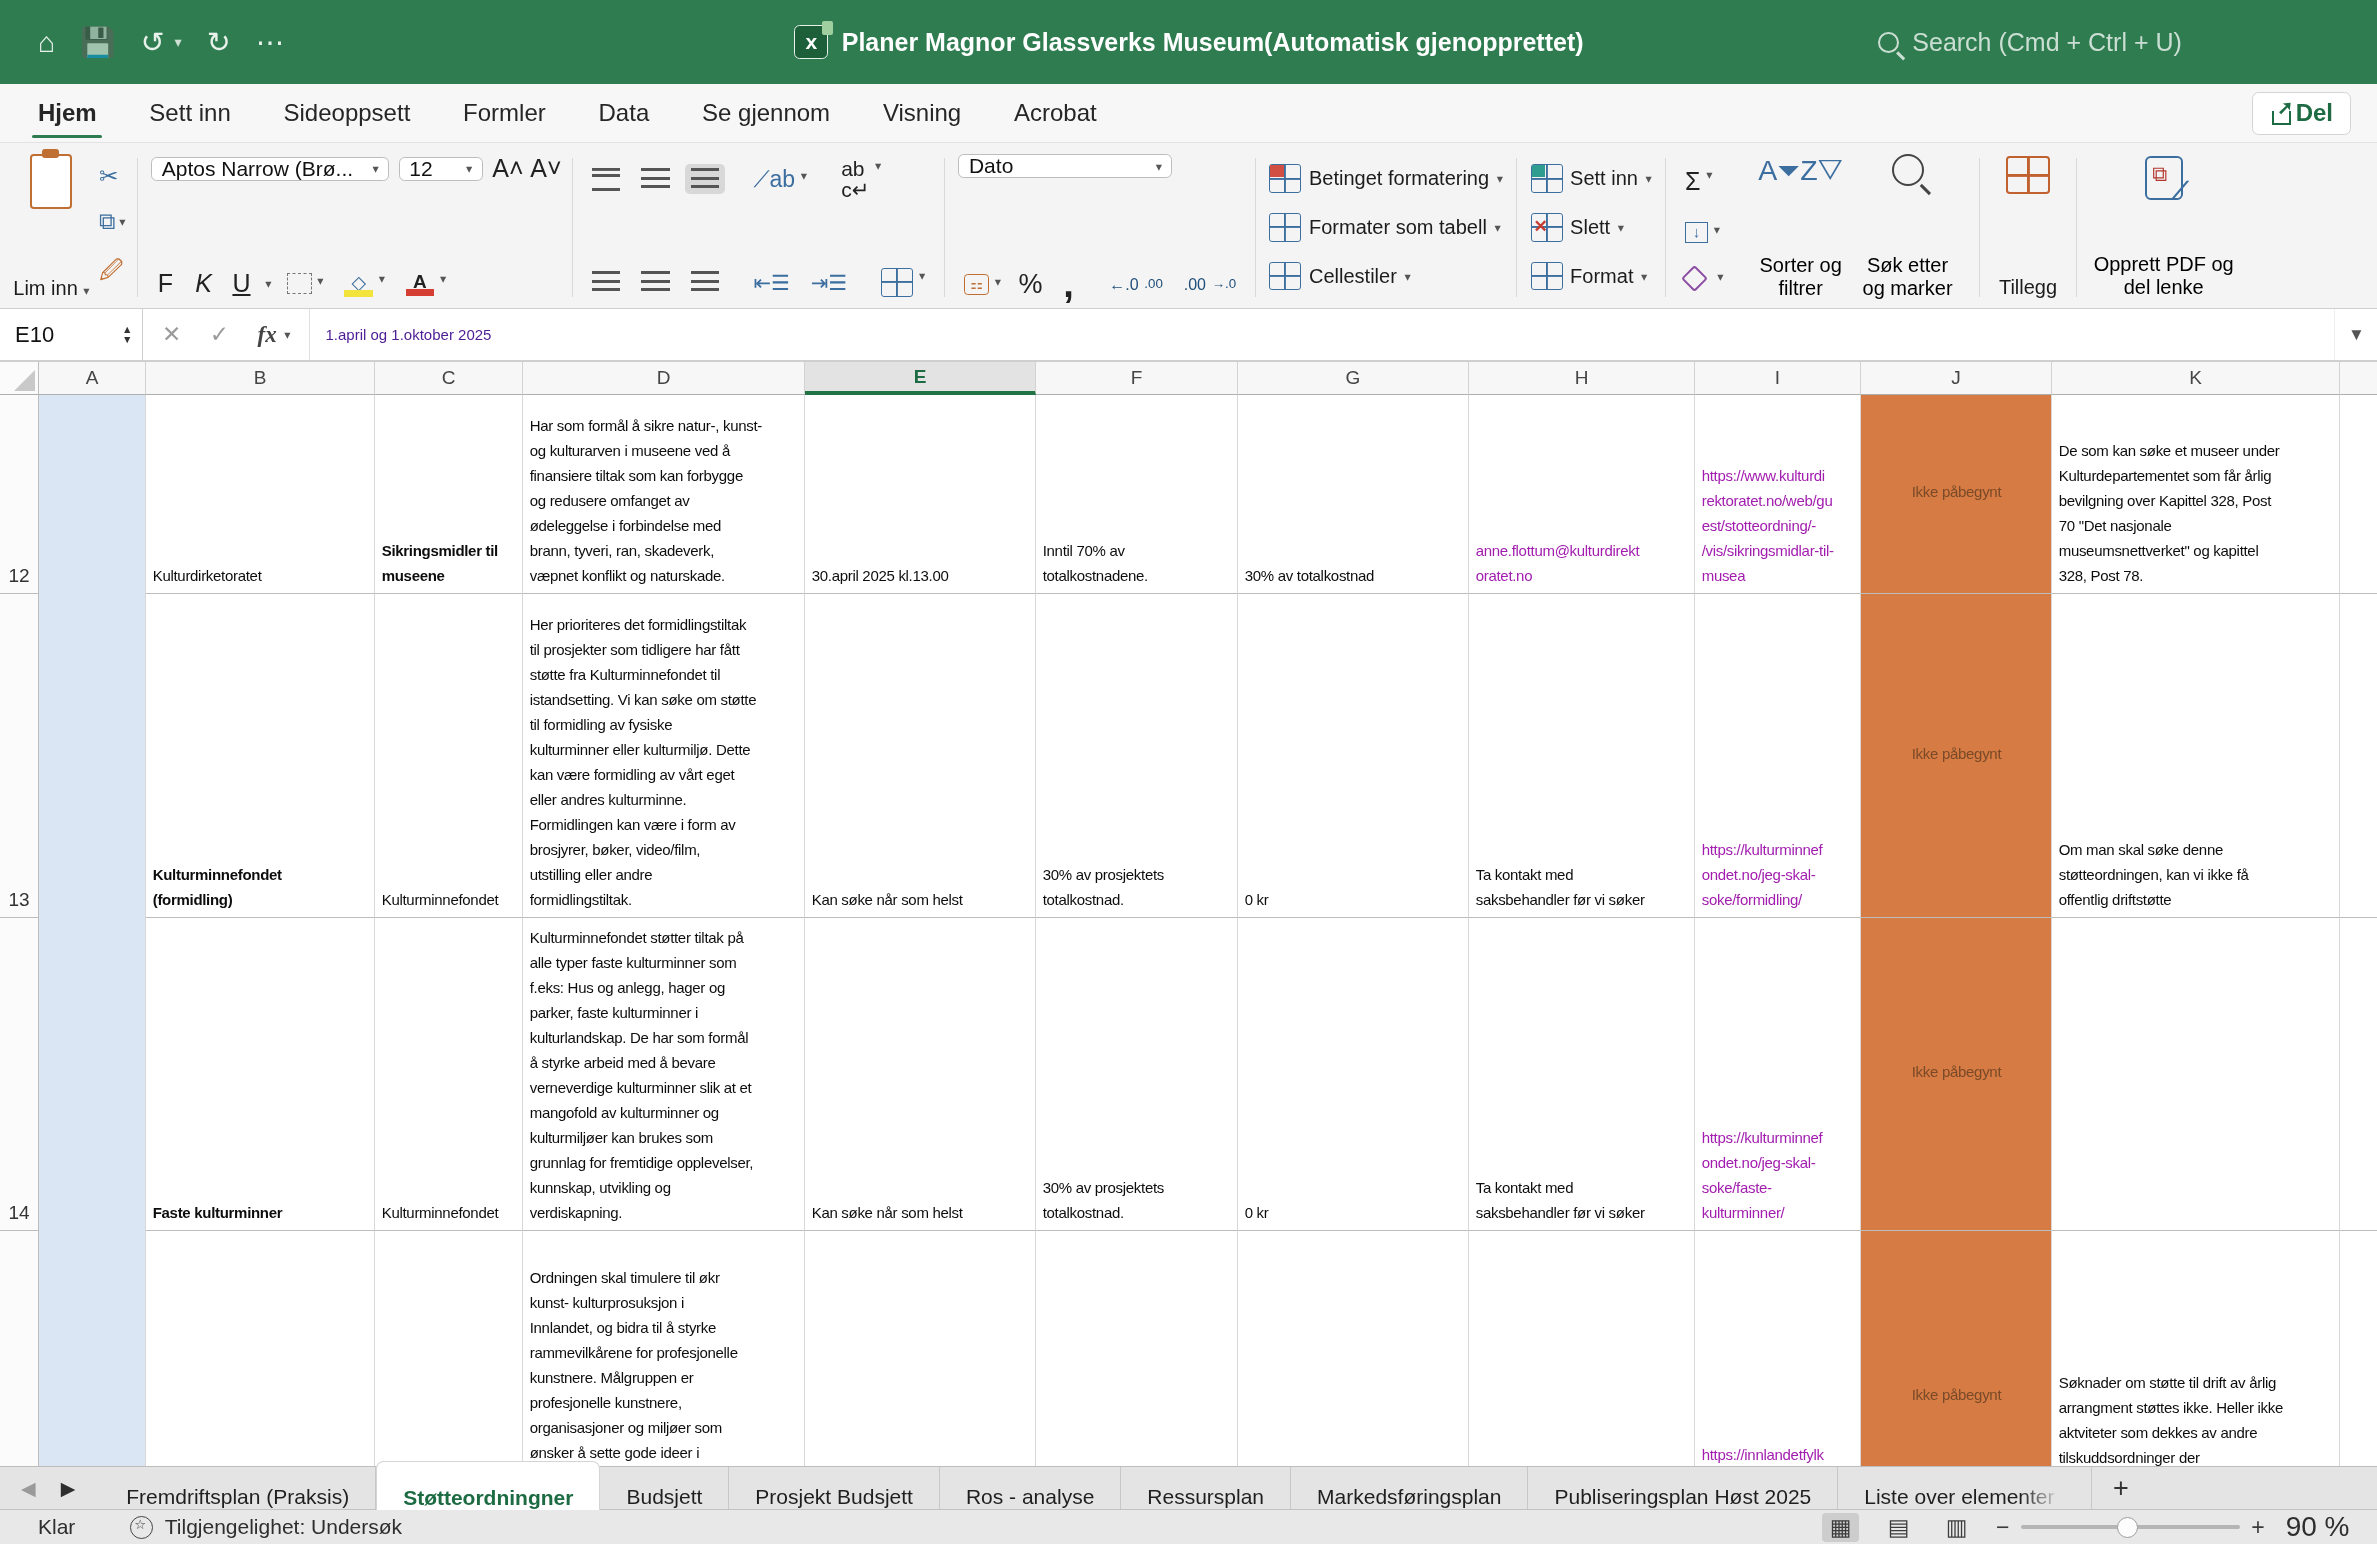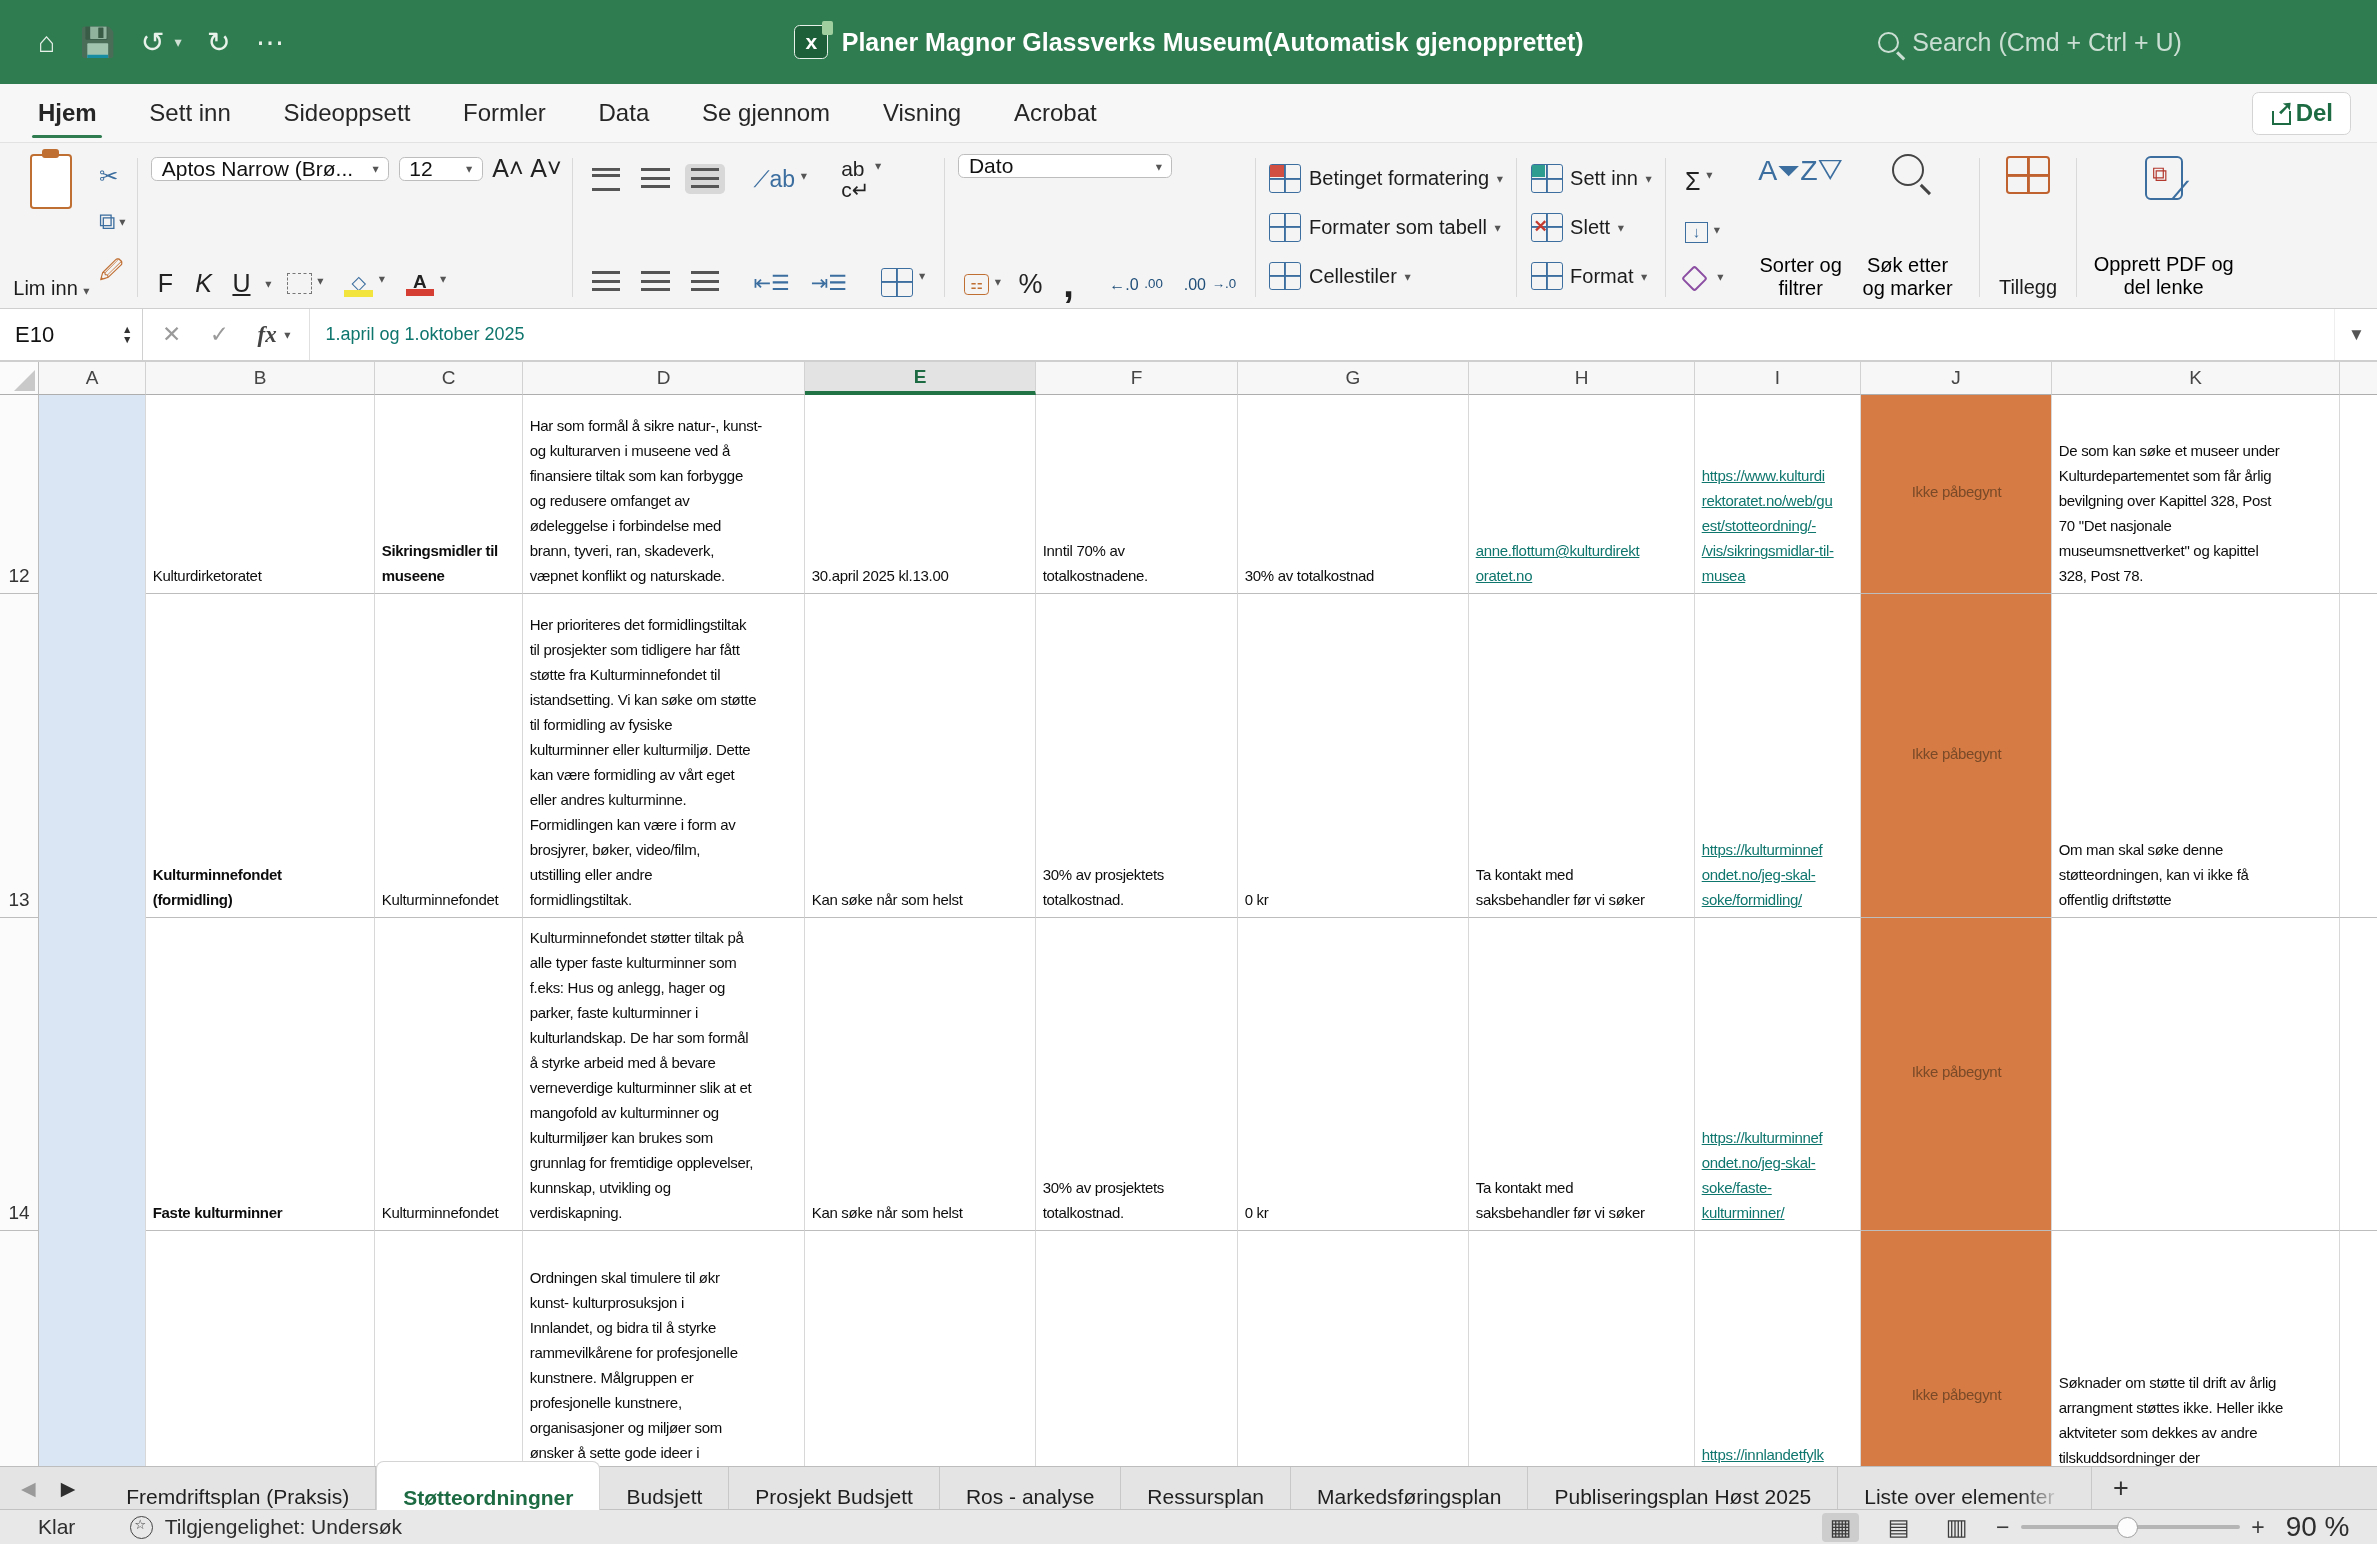--- a/index.html
+++ b/index.html
@@ -72,41 +72,41 @@
   .pdf-ic { width:38px; height:44px; border:2.9px solid #3c6e9f; border-radius:5.7px; position:relative; }
   .pdf-ic::before{ content:"⧉"; position:absolute; left:5.7px; top:3.8px; color:#b3392f; font-size:21px; }
   .pdf-ic::after{ content:"⟋"; position:absolute; right:-7.6px; bottom:-5.7px; color:#3c6e9f; font-size:23px; font-weight:bold;}
 
   
   .formulabar { height:52px; background:#fff; border-bottom:1px solid #cfcfcf; display:flex; align-items:stretch; }
   .namebox { width:143px; border-right:1px solid #d0d0d0; display:flex; align-items:center; justify-content:space-between; padding:0 9.5px 0 15px; font-size:22px; color:#111; }
   .spinner { display:flex; flex-direction:column; font-size:10.5px; color:#333; line-height:9.5px; }
   .fx-icons { display:flex; align-items:center; gap:28.5px; padding:0 19px; border-right:1px solid #e0e0e0; color:#9a9a9a; font-size:23px; }
   .fx { font-style:italic; font-family:"Liberation Serif", serif; color:#444; font-weight:bold; }
-  .fml-value { flex:1; display:flex; align-items:center; padding-left:15px; font-size:18px; color:#0f766e; }
+  .fml-value { flex:1; display:flex; align-items:center; padding-left:15px; font-size:15px; color:#4c1d95; }
   .fml-chev { width:44px; display:flex; align-items:center; justify-content:center; color:#555; font-size:17px; border-left:1px solid #eee; }
 
   
   .sheet { background:#fff; }
   .srow { display:grid; grid-template-columns:39px 107px 229px 148px 282px 231px 202px 231px 226px 166px 191px 288px minmax(0,1fr); }
   .hrow { height:34px; border-top:1px solid #cfcfcf; }
   .hcell { background:#f7f7f7; border-right:1px solid #d2d2d2; border-bottom:1px solid #aeaeae; display:flex; align-items:center; justify-content:center; font-size:19px; color:#454545; }
   .hcell.sel { background:#e3e3e3; border-bottom:4.8px solid #217346; color:#1d6b42; font-weight:bold; }
   .corner { background:#fbfbfb; position:relative; border-right:1px solid #bdbdbd; border-bottom:1px solid #aeaeae; }
   .corner::after{ content:""; position:absolute; right:2.9px; bottom:2.9px; border-left:21px solid transparent; border-bottom:21px solid #c9c9c9; }
   .sheet-body { height:1071px; overflow:hidden; }
   .cell { background:#fff; border-right:1px solid #d8d8d8; border-bottom:1px solid #bdbdbd; overflow:hidden; display:flex; align-items:flex-end; padding:0 5.7px 4.8px 6.7px; }
   .ctext { white-space:pre-line; font-size:15px; line-height:25px; letter-spacing:-0.3px; color:#0d0d0d; }
   .rownum { background:#fbfbfb; border-right:1px solid #bdbdbd; border-bottom:1px solid #bdbdbd; display:flex; align-items:flex-end; justify-content:center; padding-bottom:5.7px; font-size:19px; color:#333; }
   .col-A { background:#dbe6f4; border-bottom:none; }
   .col-J { background:#d67b43; align-items:center; justify-content:center; }
   .col-J .ctext { color:#7a4a28; text-align:center; }
   .bold .ctext { font-weight:bold; }
   .clip1 { white-space:nowrap; }
-  .link .ctext { color:#0f766e; text-decoration:underline; }
+  .link .ctext { color:#a21caf; }
   .pt-d { align-items:flex-start; padding-top:34px; }
   .pt-i { align-items:flex-start; padding-top:211px; }
   .pt-k { align-items:flex-start; padding-top:139px; }
 
   
   .tabsbar { height:43px; background:#e4e4e4; border-top:1px solid #bdbdbd; display:flex; align-items:stretch; position:relative; z-index:5; }
   .tab-nav { display:flex; align-items:center; gap:25px; padding:0 25px 0 21px; font-size:19px; }
   .stab { display:flex; align-items:flex-end; padding:0 26px; font-size:21px; color:#1f1f1f; border-right:1px solid #c8c8c8; }
   .stab:first-of-type{ border-left:1px solid #c8c8c8; }
   .stab.active { background:#fff; color:#1d6b42; font-weight:bold; position:relative; top:-5.7px; height:49px; border-radius:7.6px 7.6px 0 0; border:1px solid #d4d4d4; border-bottom:none; }

